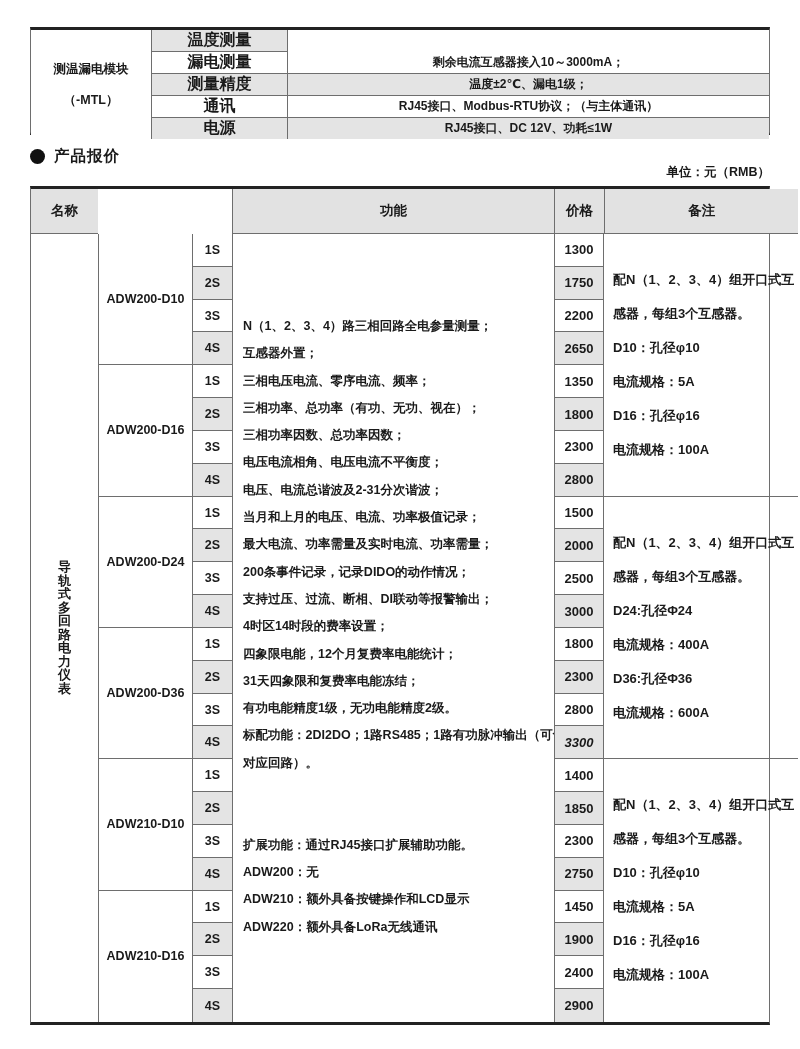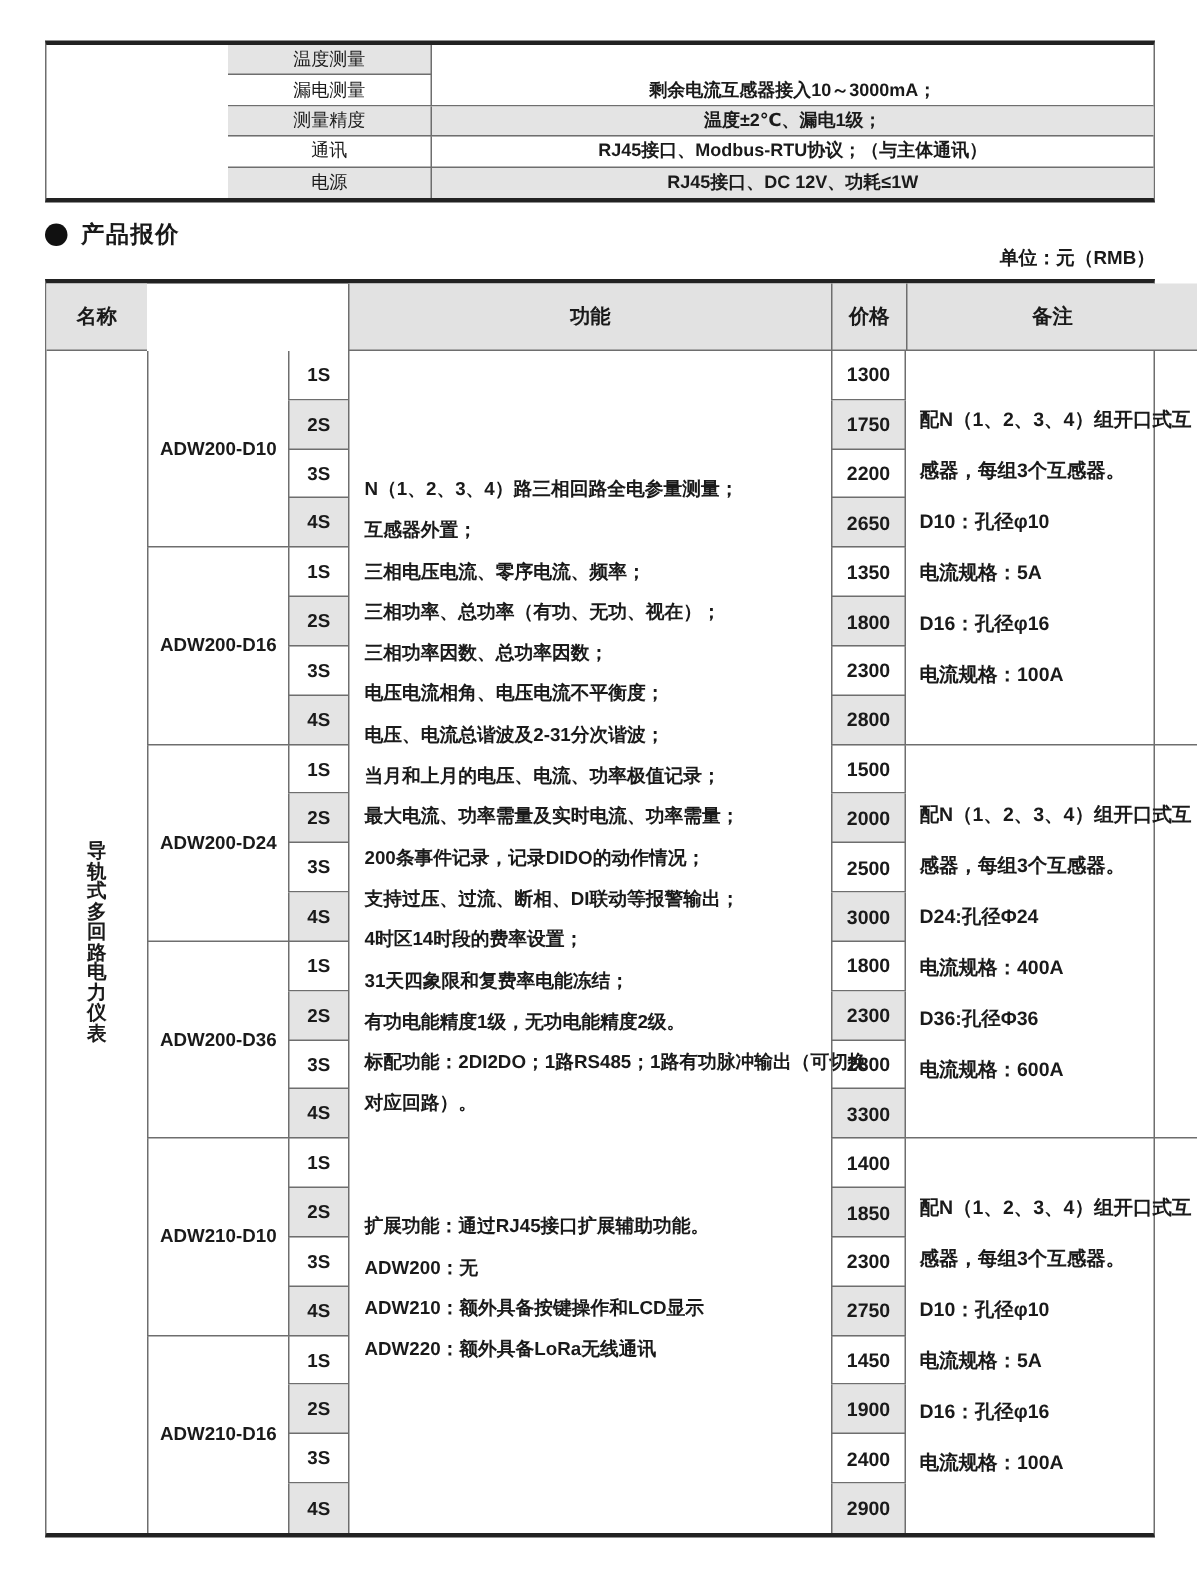--- a/index.html
+++ b/index.html
@@ -16,21 +16,21 @@
 
   
   .module-table{left:30px;top:27px;width:740px;height:108px;
     border-top:3px solid var(--thick);border-bottom:3px solid var(--thick);
     border-left:1px solid var(--thin);border-right:1px solid var(--thin);
     display:grid;grid-template-columns:121px 136px 1fr;grid-template-rows:repeat(5,1fr);}
   .module-label{grid-column:1;grid-row:1/6;border-right:1px solid var(--thin);
     display:flex;flex-direction:column;align-items:center;justify-content:center;
     gap:14px;font-size:12.5px;font-weight:600;background:#fff;text-align:center;}
   .spec-attr{grid-column:2;display:flex;align-items:center;justify-content:center;
-    font-size:12px;font-weight:400;border-right:1px solid var(--thin);}
+    font-size:16px;font-weight:700;border-right:1px solid var(--thin);}
   .spec-value{grid-column:3;display:flex;align-items:center;justify-content:center;
     font-size:12px;font-weight:600;}
   .spec-attr,.spec-value{border-bottom:1px solid var(--thin);}
   .r4{border-bottom:none;}
   .shade{background:var(--shade);}
 
   
   .section-title{left:30px;top:146px;display:flex;align-items:center;gap:9px;}
   .bullet{width:15px;height:15px;border-radius:50%;background:#111;}
   .section-title-text{font-size:15.5px;font-weight:700;letter-spacing:1px;}
@@ -60,20 +60,24 @@
   .fn-line{font-size:12.5px;font-weight:600;line-height:27.3px;white-space:nowrap;}
   .remark-cell{grid-column:6;border-bottom:1px solid var(--thin);
     display:block;padding:29px 4px 0 9px;}
   .remark-line{font-size:13px;font-weight:600;line-height:34px;white-space:nowrap;}
   .last{border-bottom:none;}
 </style>
 </head>
 <body>
 
 <div class="abs module-table">
+  <div class="module-label">
+    <div>测温漏电模块</div>
+    <div>（-MTL）</div>
+  </div>
   <div class="spec-attr shade r0" style="grid-row:1">温度测量</div>
   <div class="spec-attr r1" style="grid-row:2">漏电测量</div>
   <div class="spec-value r1" style="grid-row:2">剩余电流互感器接入10～3000mA；</div>
   <div class="spec-attr shade r2" style="grid-row:3">测量精度</div>
   <div class="spec-value shade r2" style="grid-row:3">温度±2℃、漏电1级；</div>
   <div class="spec-attr r3" style="grid-row:4">通讯</div>
   <div class="spec-value r3" style="grid-row:4">RJ45接口、Modbus-RTU协议；（与主体通讯）</div>
   <div class="spec-attr shade r4" style="grid-row:5">电源</div>
   <div class="spec-value shade r4" style="grid-row:5">RJ45接口、DC 12V、功耗≤1W</div>
 </div>
@@ -108,20 +112,21 @@
       <div class="fn-line">三相电压电流、零序电流、频率；</div>
       <div class="fn-line">三相功率、总功率（有功、无功、视在）；</div>
       <div class="fn-line">三相功率因数、总功率因数；</div>
       <div class="fn-line">电压电流相角、电压电流不平衡度；</div>
       <div class="fn-line">电压、电流总谐波及2-31分次谐波；</div>
       <div class="fn-line">当月和上月的电压、电流、功率极值记录；</div>
       <div class="fn-line">最大电流、功率需量及实时电流、功率需量；</div>
       <div class="fn-line">200条事件记录，记录DIDO的动作情况；</div>
       <div class="fn-line">支持过压、过流、断相、DI联动等报警输出；</div>
       <div class="fn-line">4时区14时段的费率设置；</div>
+      <div class="fn-line">四象限电能，12个月复费率电能统计；</div>
       <div class="fn-line">31天四象限和复费率电能冻结；</div>
       <div class="fn-line">有功电能精度1级，无功电能精度2级。</div>
       <div class="fn-line">标配功能：2DI2DO；1路RS485；1路有功脉冲输出（可切换</div>
       <div class="fn-line">对应回路）。</div>
       <div class="fn-line">&nbsp;</div>
       <div class="fn-line">&nbsp;</div>
       <div class="fn-line">扩展功能：通过RJ45接口扩展辅助功能。</div>
       <div class="fn-line">ADW200：无</div>
       <div class="fn-line">ADW210：额外具备按键操作和LCD显示</div>
       <div class="fn-line">ADW220：额外具备LoRa无线通讯</div>
@@ -155,21 +160,21 @@
     <div class="cell variant-cell shade" style="grid-area: 13 / 3;">4S</div>
     <div class="cell price-cell shade" style="grid-area: 13 / 5;">3000</div>
     <div class="cell model-cell" style="grid-area: 14 / 2 / span 4;">ADW200-D36</div>
     <div class="cell variant-cell" style="grid-area: 14 / 3;">1S</div>
     <div class="cell price-cell" style="grid-area: 14 / 5;">1800</div>
     <div class="cell variant-cell shade" style="grid-area: 15 / 3;">2S</div>
     <div class="cell price-cell shade" style="grid-area: 15 / 5;">2300</div>
     <div class="cell variant-cell" style="grid-area: 16 / 3;">3S</div>
     <div class="cell price-cell" style="grid-area: 16 / 5;">2800</div>
     <div class="cell variant-cell shade" style="grid-area: 17 / 3;">4S</div>
-    <div class="cell price-cell shade" style="grid-area: 17 / 5;">3300</div>
+    <div class="cell price-cell shade" style="grid-area: 17 / 5; font-style: italic;">3300</div>
     <div class="cell model-cell" style="grid-area: 18 / 2 / span 4;">ADW210-D10</div>
     <div class="cell variant-cell" style="grid-area: 18 / 3;">1S</div>
     <div class="cell price-cell" style="grid-area: 18 / 5;">1400</div>
     <div class="cell variant-cell shade" style="grid-area: 19 / 3;">2S</div>
     <div class="cell price-cell shade" style="grid-area: 19 / 5;">1850</div>
     <div class="cell variant-cell" style="grid-area: 20 / 3;">3S</div>
     <div class="cell price-cell" style="grid-area: 20 / 5;">2300</div>
     <div class="cell variant-cell shade" style="grid-area: 21 / 3;">4S</div>
     <div class="cell price-cell shade" style="grid-area: 21 / 5;">2750</div>
     <div class="cell model-cell last" style="grid-area: 22 / 2 / span 4;">ADW210-D16</div>

